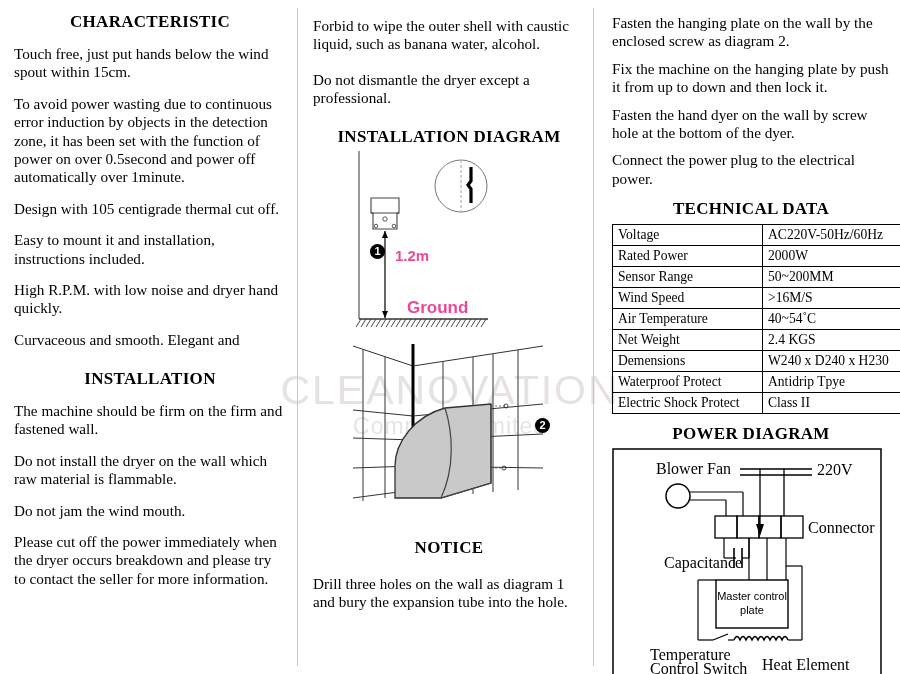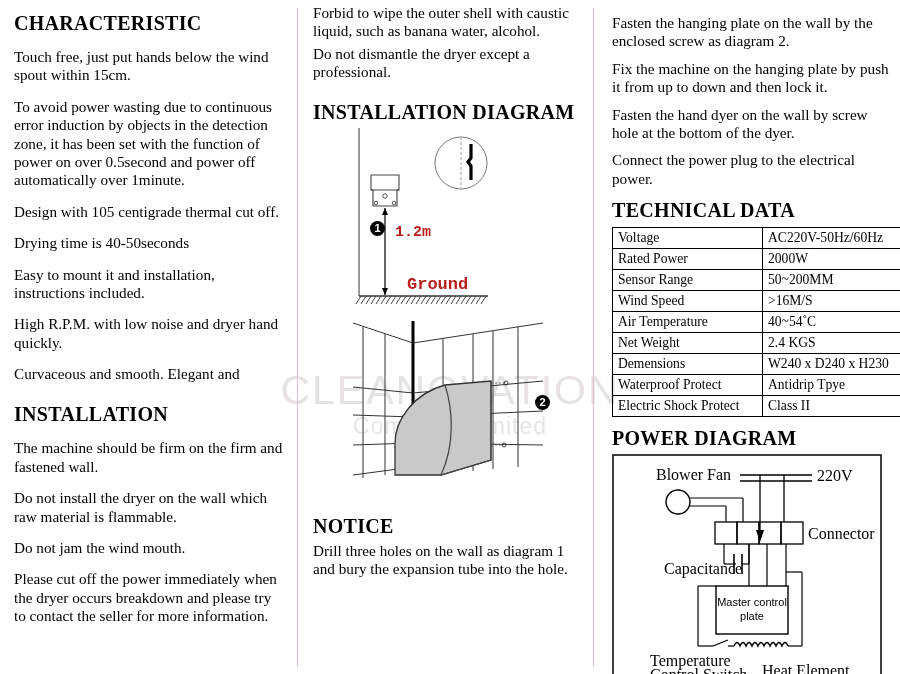--- a/index.html
+++ b/index.html
@@ -62,40 +62,41 @@
     top: 0;
     z-index: 2;
   }
   #col1 { left: 14px;  width: 272px; }
   #col2 { left: 313px; width: 272px; }
   #col3 { left: 612px; width: 278px; }
 
   h2.sect {
     font-family: "Liberation Serif", "DejaVu Serif", serif;
     font-weight: bold;
-    font-size: 20px;
+    font-size: 17px;
     margin: 0;
     padding: 0;
     letter-spacing: 0.3px;
+    text-align: center;
   }
   p.para {
     font-size: 15.2px;
     line-height: 1.21;
     margin: 0;
     padding: 0;
     text-align: left;
   }
 
   
   #c1-title { margin-top: 12px; }
   #col1 p.para { margin-top: 13px; }
   #c1-install-title { margin-top: 20px; }
 
   
-  #col2 p.para { margin-top: 4px; }
+  #col2 p.para { margin-top: 17px; }
   #c2-p1 { margin-top: 14px; }
   #c2-p2 { margin-top: 15px; }
   #c2-diagram-title { margin-top: 19px; }
   #c2-notice-title { margin-top: 0; }
   #c2-notice-p { margin-top: 5px; }
 
   
   #c3-p1 { margin-top: 14px; }
   #col3 p.para + p.para { margin-top: 9px; }
   #c3-tech-title { margin-top: 11px; }
@@ -142,23 +143,23 @@
     font-size: 11px;
     font-weight: bold;
     line-height: 15px;
     text-align: center;
   }
   #marker1 { left: 57px; top: 93px; }
   #marker2 { left: 222px; top: 80px; }
 
   .diag-label {
     position: absolute;
-    font-family: Liberation Mono, monospace;
+    font-family: Liberation Sans, sans-serif;
     font-weight: bold;
-    color: #b91c1c;
+    color: #ec4899;
     white-space: nowrap;
   }
   #lbl-12m   { left: 82px;  top: 96px;  font-size: 15px; }
   #lbl-ground{ left: 94px; top: 147px; font-size: 17px; }
 </style>
 </head>
 <body>
 
 <div id="page">
 
@@ -168,21 +169,20 @@
   </div>
 
   <div class="divider" id="div1"></div>
   <div class="divider" id="div2"></div>
 
   <div class="col" id="col1">
     <h2 class="sect" id="c1-title">CHARACTERISTIC</h2>
     <p class="para">Touch free, just put hands below the wind spout within 15cm.</p>
     <p class="para">To avoid power wasting due to continuous error induction by objects in the detection zone, it has been set with the function of power on over 0.5second and power off automatically over 1minute.</p>
     <p class="para">Design with 105 centigrade thermal cut off.</p>
-    <p class="para">Drying time is 40-50seconds</p>
     <p class="para">Easy to mount it and installation, instructions included.</p>
     <p class="para">High R.P.M. with low noise and dryer hand quickly.</p>
     <p class="para">Curvaceous and smooth. Elegant and</p>
 
     <h2 class="sect" id="c1-install-title">INSTALLATION</h2>
     <p class="para">The machine should be firm on the firm and fastened wall.</p>
     <p class="para">Do not install the dryer on the wall which raw material is flammable.</p>
     <p class="para">Do not jam the wind mouth.</p>
     <p class="para">Please cut off the power immediately when the dryer occurs breakdown and please try to contact the seller for more information.</p>
   </div>

